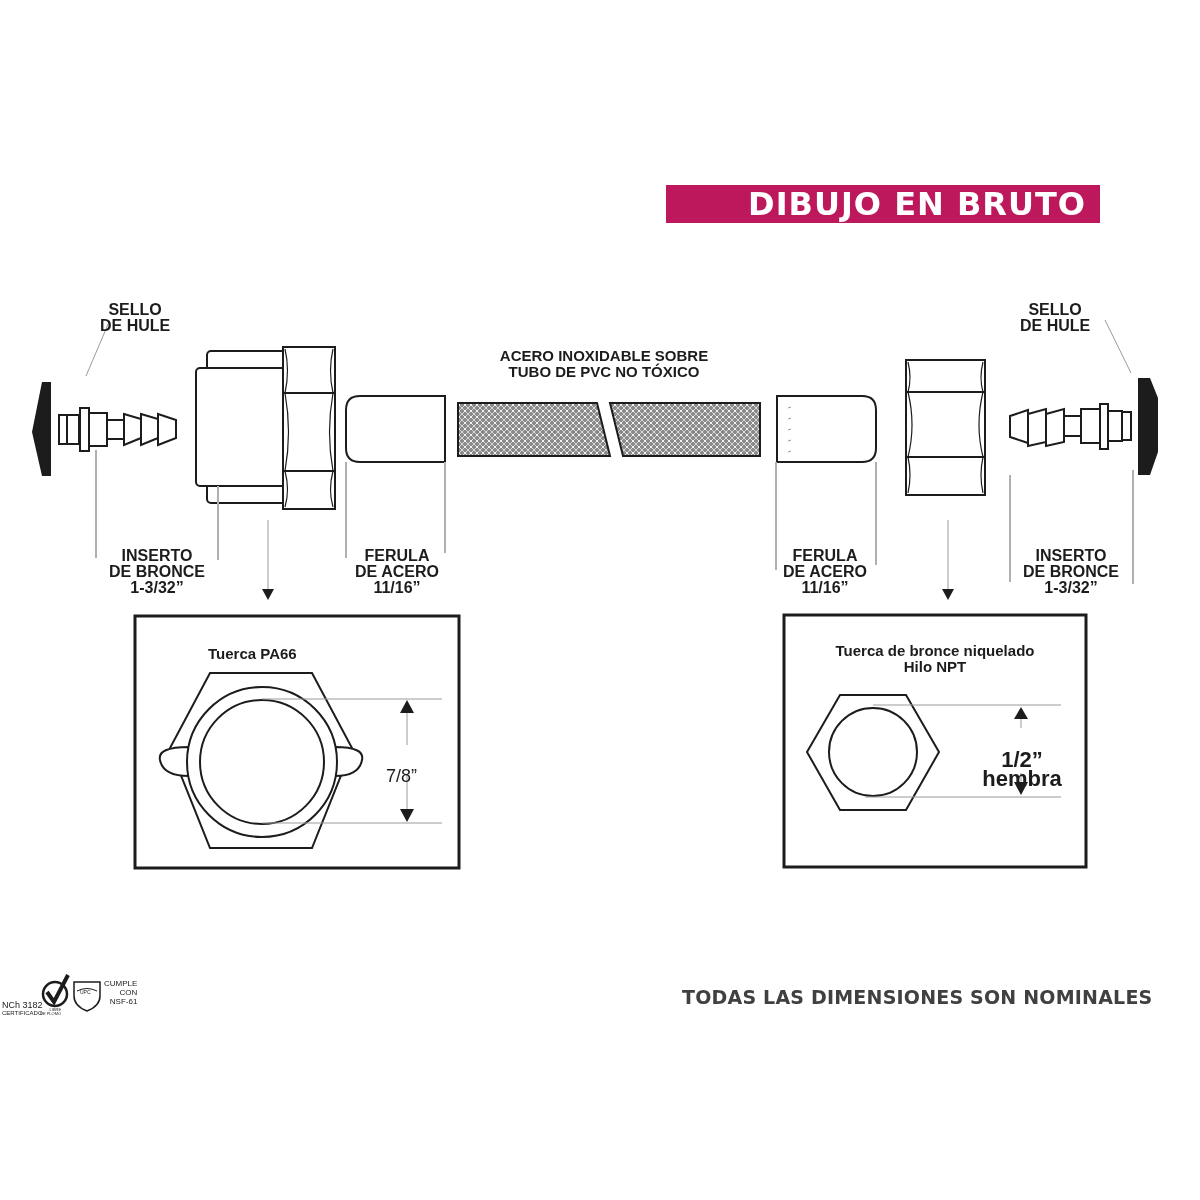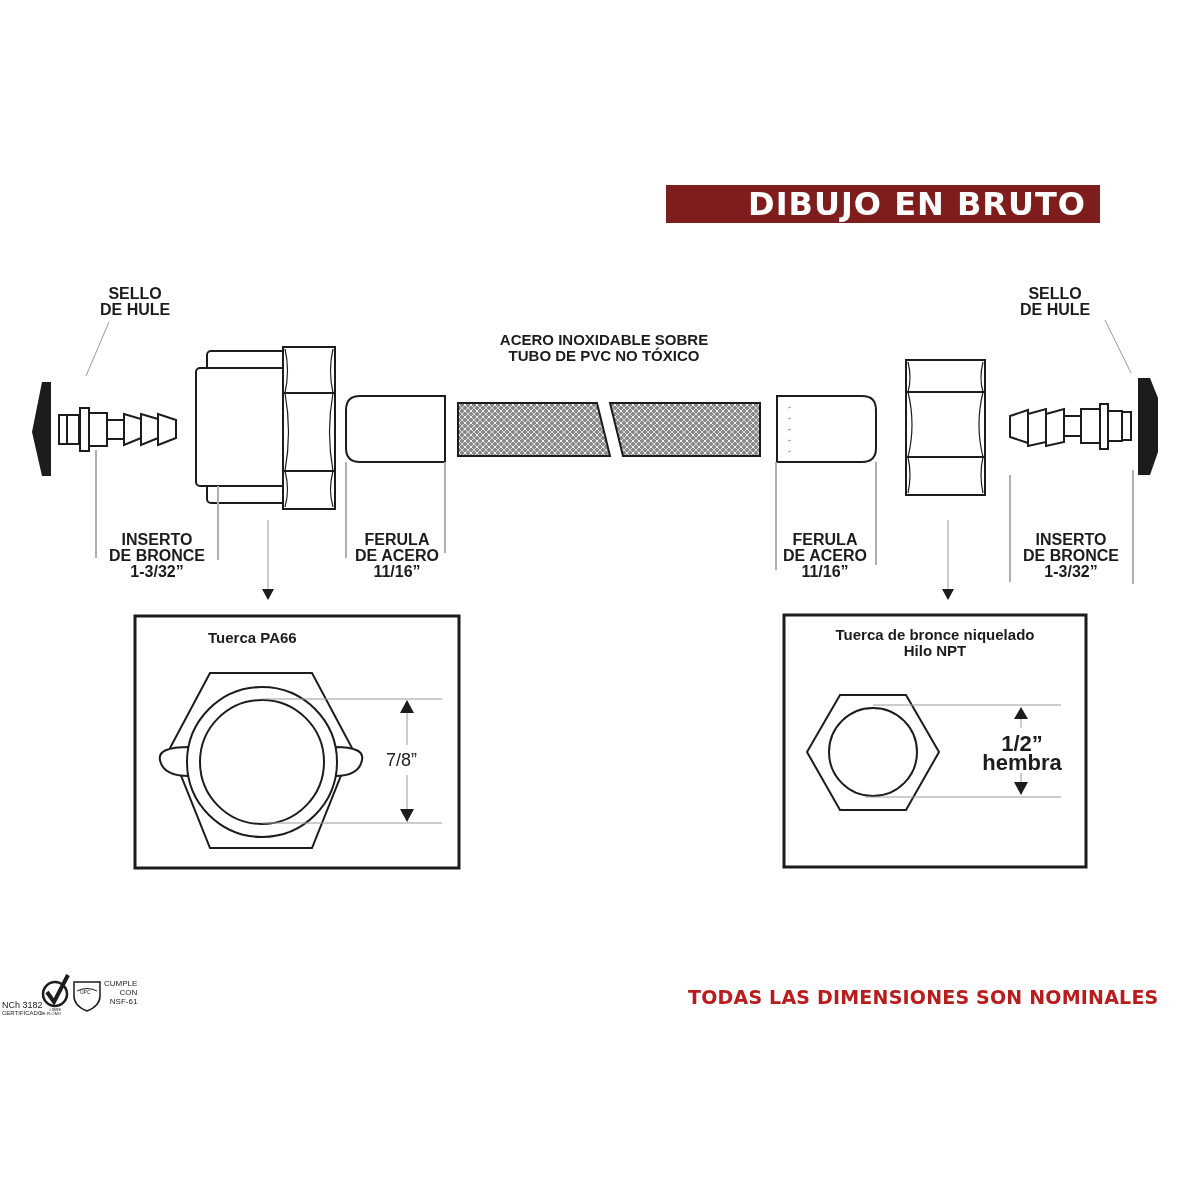--- a/index.html
+++ b/index.html
@@ -1,22 +1,22 @@
 <!DOCTYPE html>
 <html><head>
 <meta charset="utf-8">
 <style>
   html,body{margin:0;padding:0;background:#fff;}
   body{width:1200px;height:1200px;position:relative;overflow:hidden;font-family:"Liberation Sans","DejaVu Sans",sans-serif;color:#1a1a1a;}
   .abs{position:absolute;}
-  .title-bar{left:666px;top:185px;width:434px;height:38px;background:#7f1d1d;}
+  .title-bar{left:666px;top:185px;width:434px;height:38px;background:#be185d;}
   .title-text{position:absolute;left:0;right:0;top:0;bottom:0;text-align:right;padding-right:14px;color:#fff;font-family:"DejaVu Sans",sans-serif;font-weight:bold;font-size:32px;line-height:38px;letter-spacing:1px;}
-  .lbl{font-weight:bold;font-size:16px;line-height:16px;text-align:center;color:#1c1c1c;}
+  .lbl{font-weight:bold;font-size:16px;line-height:16px;text-align:center;color:#1c1c1c;margin-top:16px;}
   .lbl div{white-space:nowrap;}
-  .footer-note{left:682px;top:986px;font-family:"DejaVu Sans",sans-serif;font-weight:bold;font-size:19px;letter-spacing:0.2px;color:#b91c1c;white-space:nowrap;margin-left:6px;}
+  .footer-note{left:682px;top:986px;font-family:"DejaVu Sans",sans-serif;font-weight:bold;font-size:19px;letter-spacing:0.2px;color:#404040;white-space:nowrap;}
   .cert{font-weight:normal;font-size:8px;line-height:8px;color:#1c1c1c;text-align:right;}
   svg{position:absolute;left:0;top:0;}
 </style>
 </head>
 <body>
 
 <div class="abs title-bar">
   <div class="title-text">DIBUJO EN BRUTO</div>
 </div>
 

